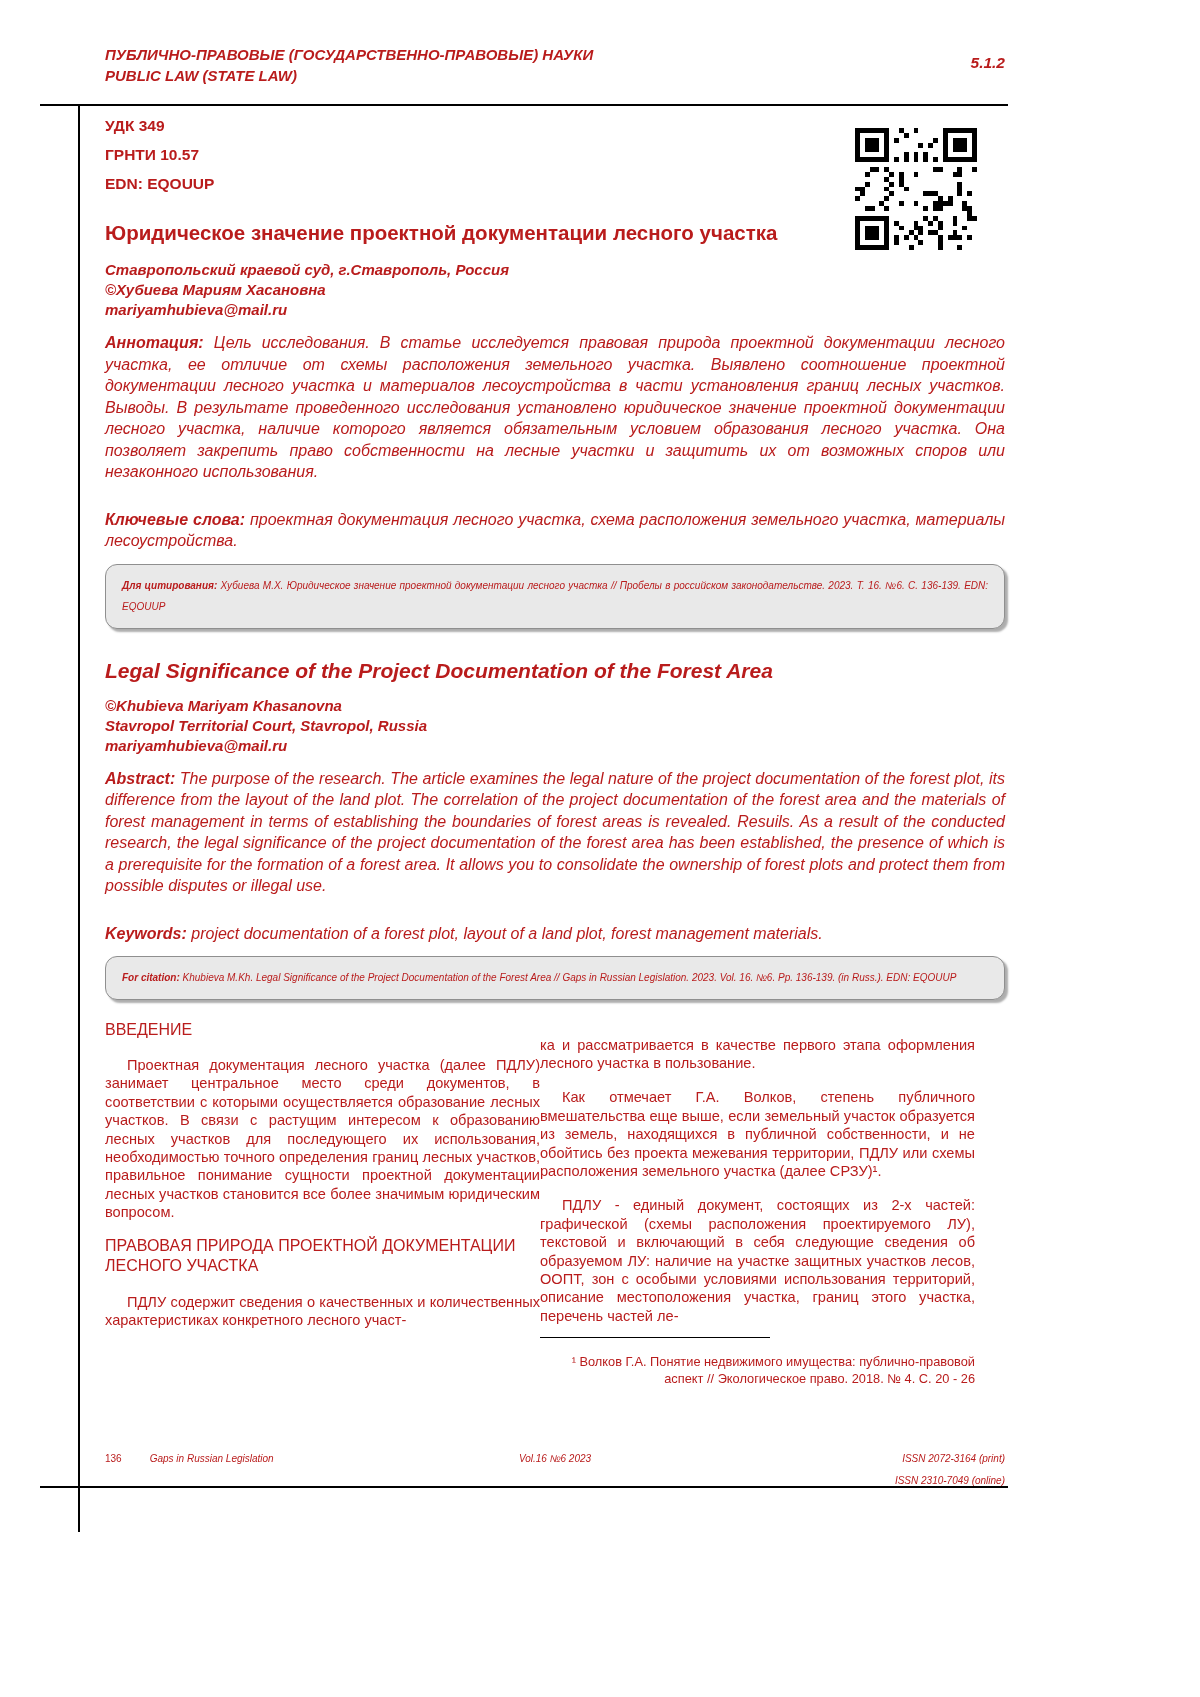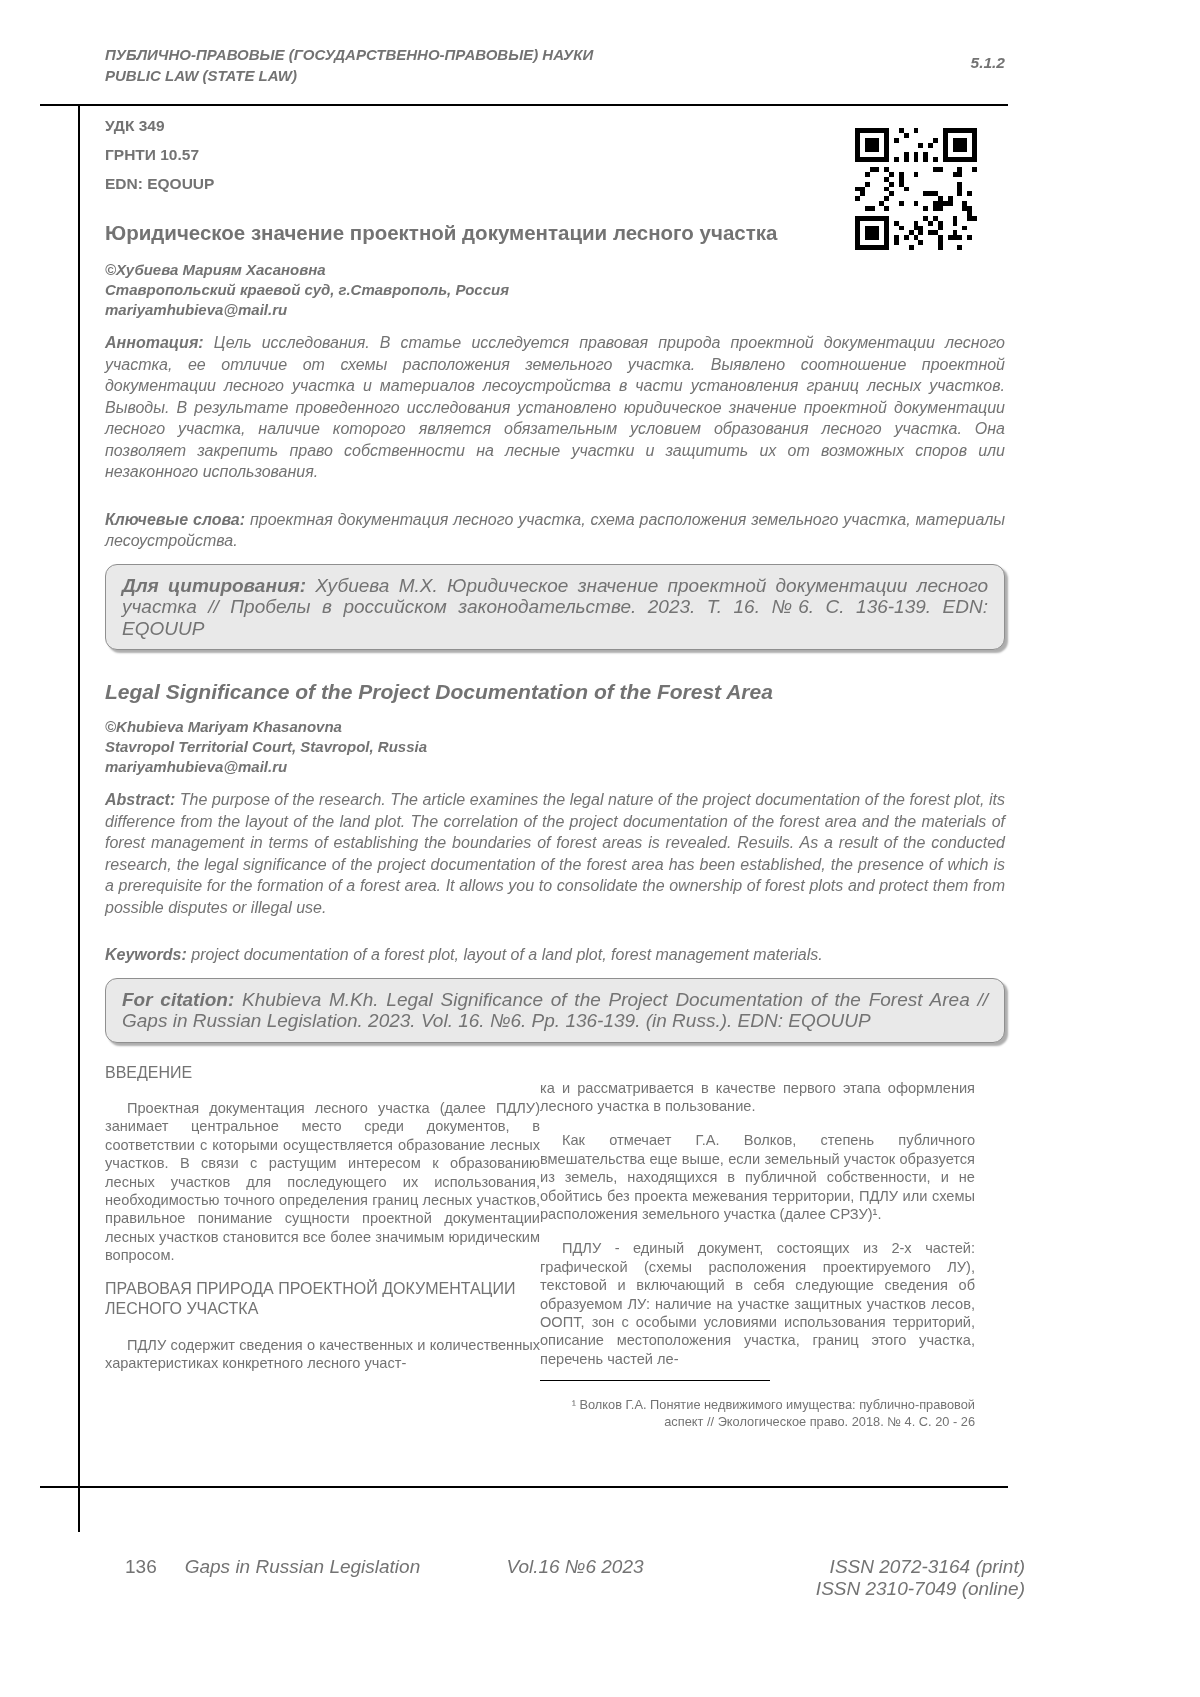--- a/index.html
+++ b/index.html
@@ -3,21 +3,21 @@
 <meta charset="utf-8">
 <style>
   * { box-sizing: border-box; margin: 0; padding: 0; }
   html, body { background: #ffffff; }
   .page {
     position: relative;
     width: 1200px;
     height: 1697px;
     background: #ffffff;
     font-family: "Liberation Sans", sans-serif;
-    color: #737373;
+    color: #b91c1c;
     overflow: hidden;
   }
   .hrule { position: absolute; left: 40px; width: 968px; height: 1.6px; background: #000; }
   .rule-top { top: 104px; }
   .rule-bottom { top: 1486px; }
   .vline { position: absolute; left: 78px; top: 104px; width: 1.6px; height: 1428px; background: #000; }
 
   .content { position: relative; margin-left: 105px; width: 900px; }
 
   .running-head { display: flex; justify-content: space-between; padding-top: 44px;
@@ -33,36 +33,36 @@
 
   .author-block { margin-top: 12px; font-weight: bold; font-style: italic; font-size: 15px; line-height: 20px; }
 
   .para { font-size: 16px; font-style: italic; line-height: 21.5px; text-align: justify; }
   .abstract { margin-top: 12px; }
   .keywords { margin-top: 26px; }
   .label { font-weight: bold; }
 
   .cite-box { margin-top: 12px; background: #e9e9e9; border: 1.5px solid #8f8f8f; border-radius: 12px;
     padding: 10px 16px; box-shadow: 3px 3px 2px rgba(0,0,0,0.32);
-    font-size: 19px; font-style: italic; line-height: 21.5px; text-align: justify; }
+    font-size: 10px; font-style: italic; line-height: 21.5px; text-align: justify; }
 
   .title-en { margin-top: 28px; font-size: 21px; font-weight: bold; font-style: italic; line-height: 27px; }
 
   .columns { display: flex; margin-top: 20px; }
   .col { width: 435px; font-size: 14.6px; line-height: 18.4px; text-align: justify; }
   .col-heading { font-size: 16px; line-height: 20.5px; margin: 14px 0 8px; text-align: left; font-weight: normal; }
   .col-heading.first { margin-top: 0; margin-bottom: 10px; }
   .col p { margin: 16px 0 2px; text-indent: 22px; }
   .col p.no-indent { text-indent: 0; }
 
   .footnote-rule { width: 230px; height: 1.2px; background: #000; margin: 12px 0 6px; }
   .footnote { font-size: 12.8px; line-height: 16.5px; text-align: right; text-indent: 0 !important; }
 
-  .footer { position: absolute; left: 105px; top: 1556px; width: 900px; display: flex;
-    font-size: 19px; font-style: italic; line-height: 22px; margin-left: 20px; }
+  .footer { position: absolute; left: 105px; top: 1448px; width: 900px; display: flex;
+    font-size: 10px; font-style: italic; line-height: 22px; }
   .footer .left { flex: 1.1; display: flex; gap: 28px; }
   .footer .page-num { font-style: normal; }
   .footer .center { flex: 1; text-align: center; }
   .footer .right { flex: 1.1; text-align: right; }
 </style>
 </head>
 <body>
 
 <div class="page">
 
@@ -286,22 +286,22 @@
 
     <div class="meta">
       <div>УДК 349</div>
       <div>ГРНТИ 10.57</div>
       <div>EDN: EQOUUP</div>
     </div>
 
     <h1 class="title-ru">Юридическое значение проектной документации лесного участка</h1>
 
     <div class="author-block">
+      <div>Ставропольский краевой суд, г.Ставрополь, Россия</div>
       <div>©Хубиева Мариям Хасановна</div>
-      <div>Ставропольский краевой суд, г.Ставрополь, Россия</div>
       <div>mariyamhubieva@mail.ru</div>
     </div>
 
     <p class="para abstract"><span class="label">Аннотация:</span> <span>Цель исследования. В статье исследуется правовая природа проектной документации лесного участка, ее отличие от схемы расположения земельного участка. Выявлено соотношение проектной документации лесного участка и материалов лесоустройства в части установления границ лесных участков. Выводы. В результате проведенного исследования установлено юридическое значение проектной документации лесного участка, наличие которого является обязательным условием образования лесного участка. Она позволяет закрепить право собственности на лесные участки и защитить их от возможных споров или незаконного использования.</span></p>
 
     <p class="para keywords"><span class="label">Ключевые слова:</span> <span>проектная документация лесного участка, схема расположения земельного участка, материалы лесоустройства.</span></p>
 
     <div class="cite-box"><span class="label">Для цитирования:</span> <span>Хубиева М.Х. Юридическое значение проектной документации лесного участка // Пробелы в российском законодательстве. 2023. Т. 16. №6. С. 136-139. EDN: EQOUUP</span></div>
 
     <h2 class="title-en">Legal Significance of the Project Documentation of the Forest Area</h2>

